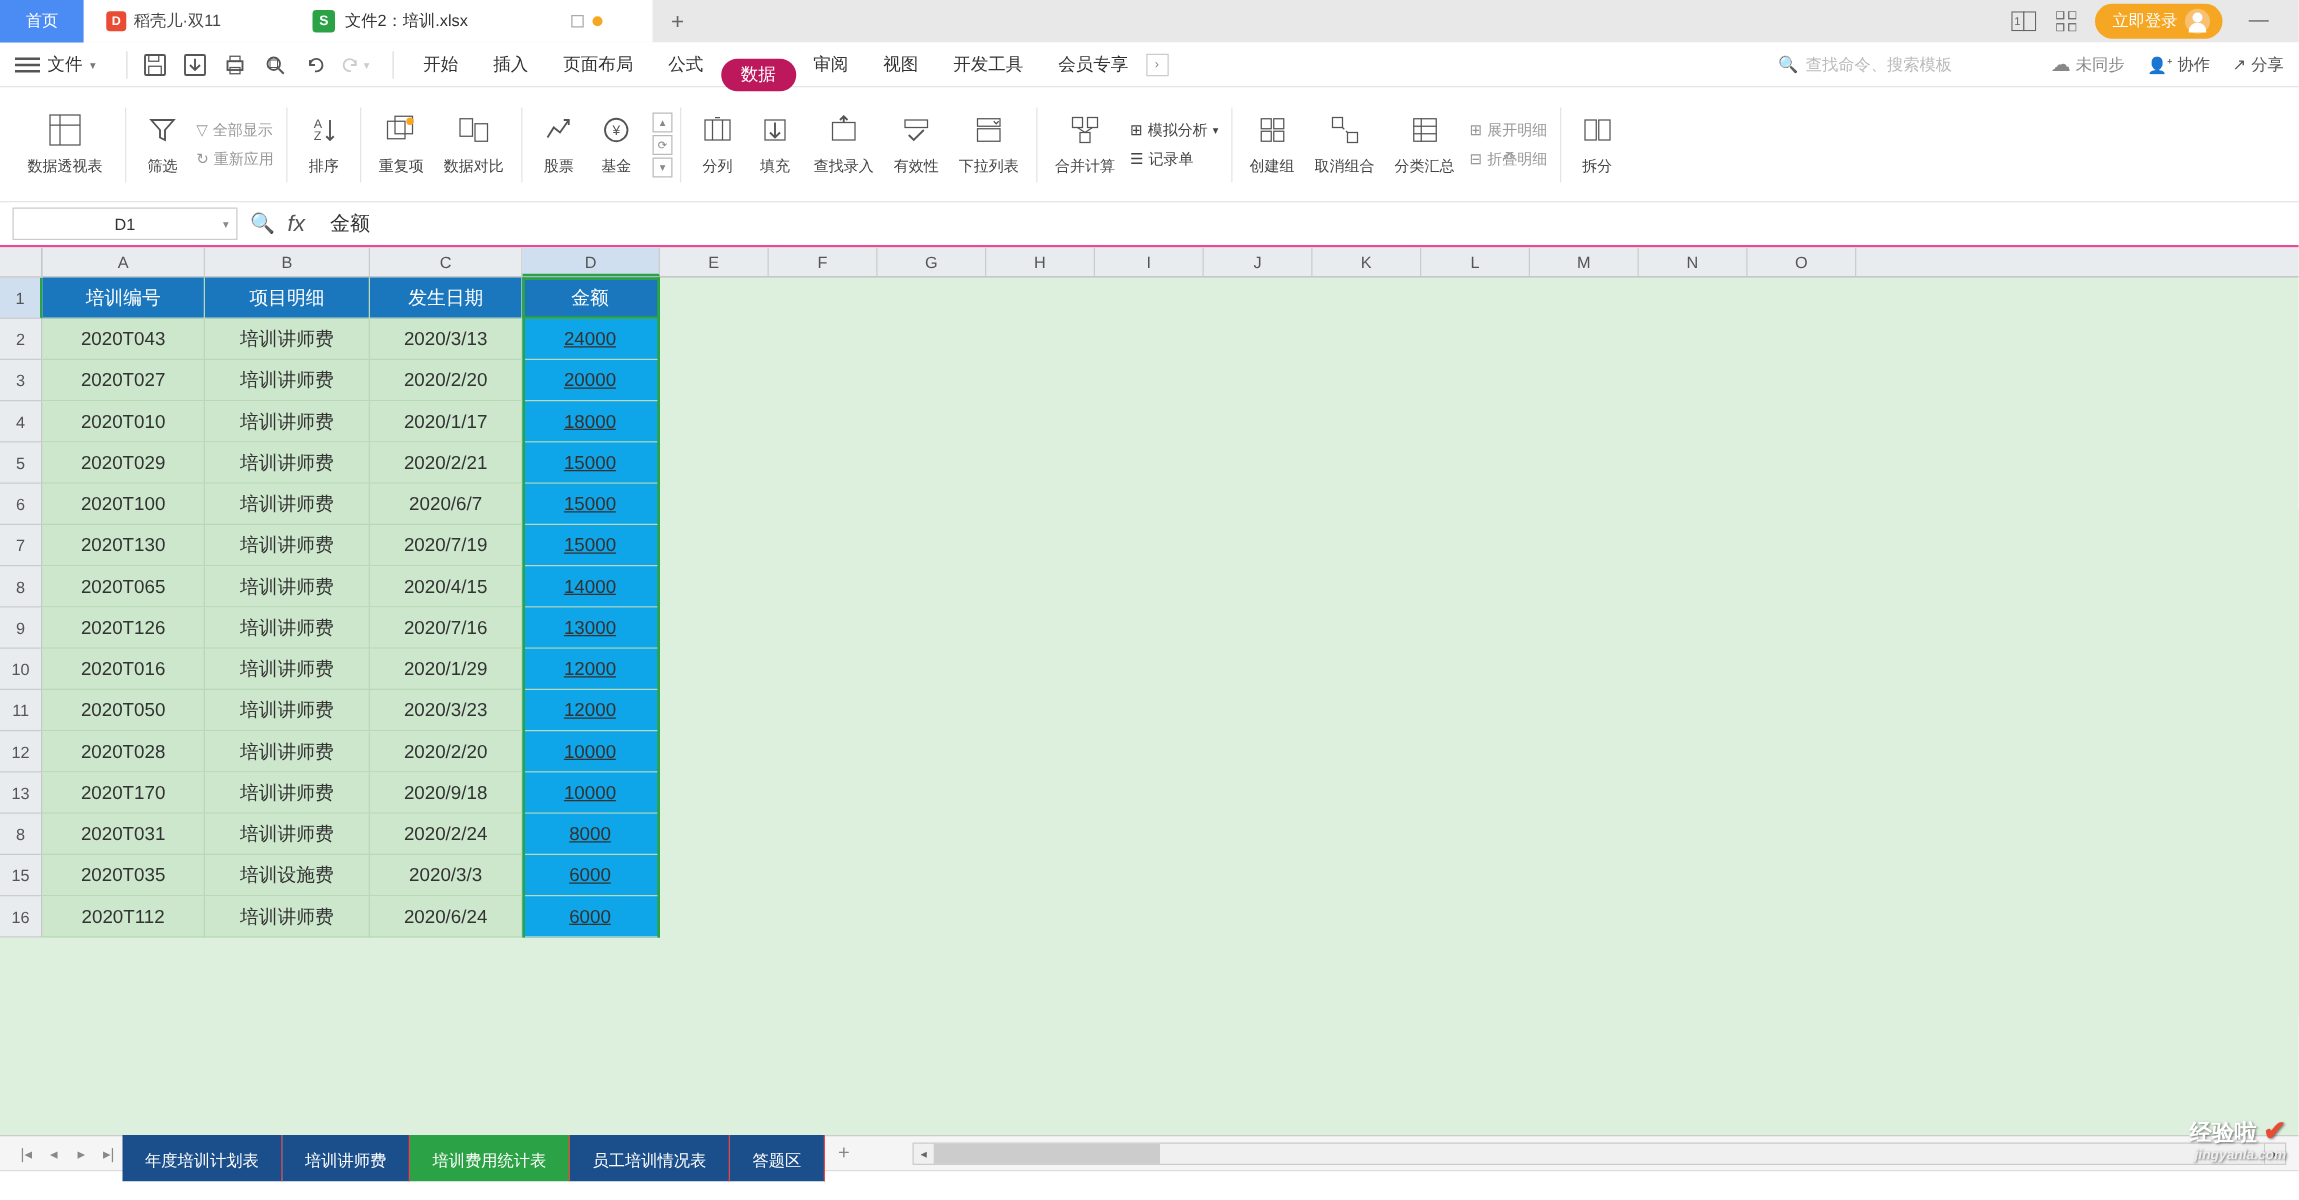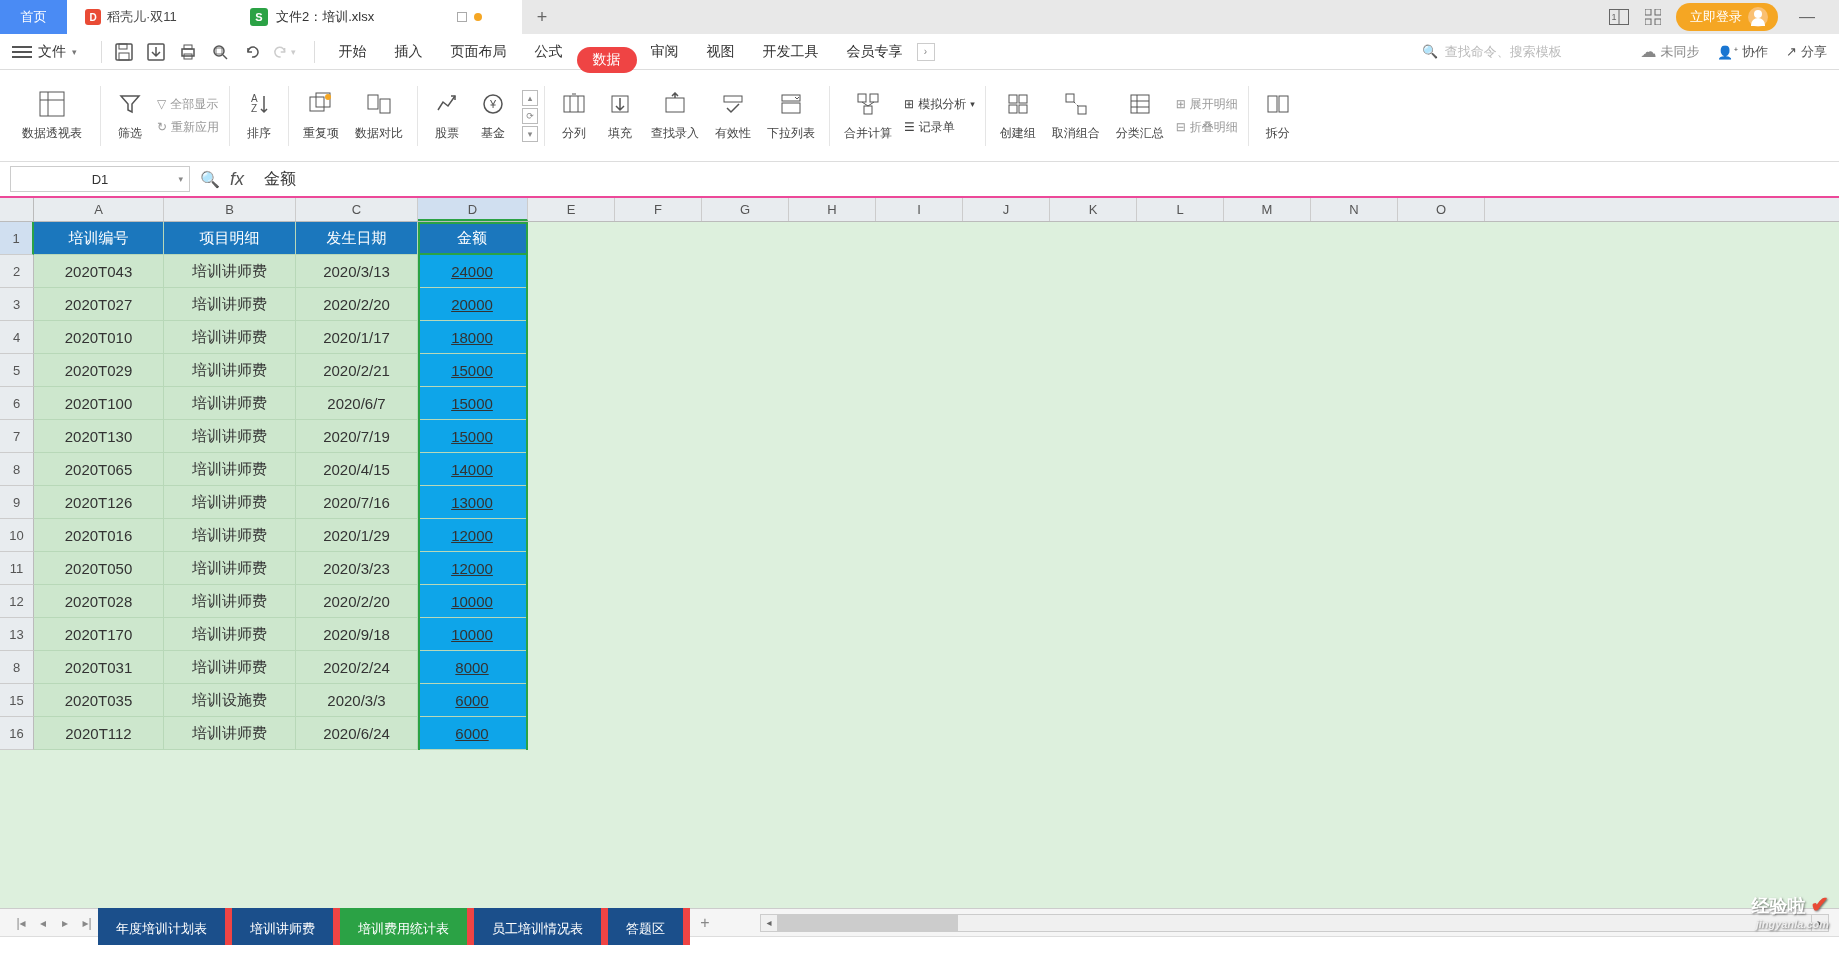--- a/index.html
+++ b/index.html
@@ -26,21 +26,21 @@
 
 
 .menubar { height: 36px; background: #fff; border-bottom: 1px solid #ddd; display: flex; align-items: center; padding: 0 12px; }
 .hamburger { width: 20px; display: flex; flex-direction: column; gap: 3px; margin-right: 6px; }
 .hamburger span { height: 2px; background: #555; }
 .filemenu { font-size: 14px; color: #333; margin-right: 6px; }
 .dropdown-arrow { font-size: 9px; color: #777; margin-right: 14px; }
 .qicon { width: 24px; height: 24px; display: flex; align-items: center; justify-content: center; color: #555; font-size: 16px; margin-right: 8px; cursor: pointer; }
 .vsep { width: 1px; height: 22px; background: #ddd; margin: 0 10px; }
 .menutab { padding: 0 14px; font-size: 14px; color: #333; cursor: pointer; height: 36px; display: flex; align-items: center; }
-.menutab.active { background: #ef4444; color: #fff; border-radius: 14px; height: 26px; padding: 0 16px; margin-top: 16px; }
+.menutab.active { background: #be185d; color: #fff; border-radius: 14px; height: 26px; padding: 0 16px; margin-top: 16px; }
 .menuright { margin-left: auto; display: flex; align-items: center; gap: 18px; }
 .search-box { display: flex; align-items: center; color: #999; font-size: 13px; gap: 6px; width: 200px; }
 .sync { color: #888; font-size: 13px; display: flex; align-items: center; gap: 4px; }
 .sync .cloud { font-size: 16px; }
 .collab { color: #555; font-size: 13px; display: flex; align-items: center; gap: 4px; }
 .share { color: #555; font-size: 13px; display: flex; align-items: center; gap: 4px; }
 .chev-more { border: 1px solid #ccc; width: 18px; height: 18px; display: flex; align-items: center; justify-content: center; font-size: 10px; color: #888; }
 
 
 .ribbon { height: 92px; background: #fff; border-bottom: 1px solid #ddd; display: flex; align-items: center; padding: 0 10px; }
@@ -84,21 +84,21 @@
 .hdr { background: #1b77bd !important; color: #fff; font-weight: 500; }
 .datacell { background: #cde7cd; }
 .datacell.d { background: #0ea5e9; text-decoration: underline; }
 .heavy-right { border-right: 2px solid #2ba245; }
 .selbox { position: absolute; left: 384px; top: 0; width: 110px; height: 33px; border: 2px solid #2ba245; pointer-events: none; }
 .selcolline { position: absolute; left: 384px; top: 0; width: 110px; bottom: 0; border-left: 2px solid #2ba245; border-right: 2px solid #2ba245; pointer-events: none; }
 
 
 .sheettabs { height: 28px; background: #f5f5f5; border-top: 1px solid #ccc; display: flex; align-items: center; padding: 0 10px; }
 .navarrow { width: 22px; text-align: center; color: #888; font-size: 12px; cursor: pointer; }
-.sheettab { padding: 14px 18px; height: 44px; line-height: 28px; font-size: 13px; color: #fff; background: #1b4f8b; border-right: 7px solid #ef4444; cursor: pointer; }
+.sheettab { padding: 14px 18px; height: 44px; line-height: 28px; font-size: 13px; color: #fff; background: #1b4f8b; border-right: 1px solid #ef4444; cursor: pointer; }
 .sheettab.active { background: #2ba245; }
 .addsheet { width: 30px; text-align: center; font-size: 16px; color: #888; cursor: pointer; }
 .hscroll { flex: 1; display: flex; align-items: center; margin-left: 40px; }
 .hscroll .arrow { width: 18px; height: 18px; border: 1px solid #ccc; background: #f0f0f0; font-size: 10px; color: #666; display: flex; align-items: center; justify-content: center; }
 .hscroll .track { flex: 1; height: 18px; background: #f0f0f0; border-top: 1px solid #ccc; border-bottom: 1px solid #ccc; position: relative; }
 .hscroll .thumb { position: absolute; left: 0; width: 180px; height: 100%; background: #ccc; }
 
 
 .watermark { position: absolute; right: 10px; bottom: 30px; font-size: 18px; color: #fff; text-shadow: 1px 1px 2px rgba(0,0,0,0.5); font-weight: bold; display: flex; flex-direction: column; align-items: flex-end; }
 .watermark .check { color: #e94b35; font-size: 22px; }

